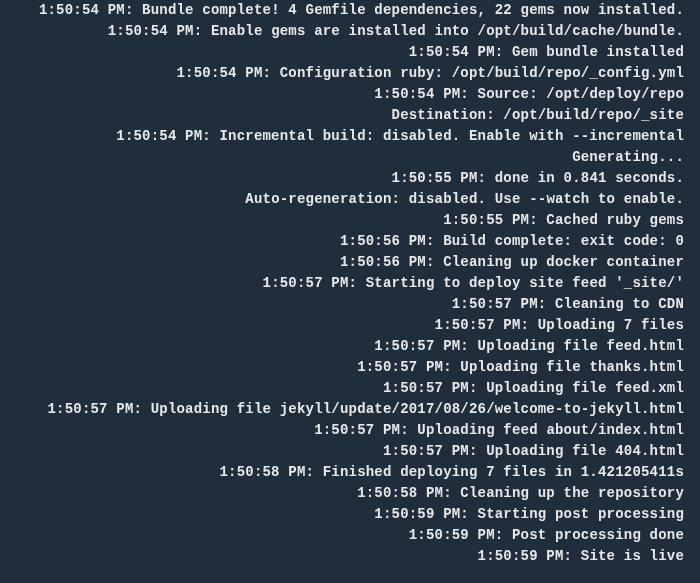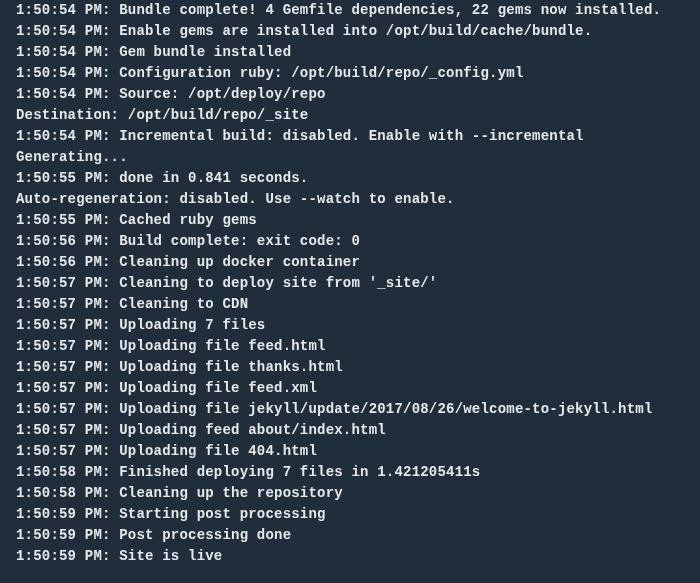--- a/index.html
+++ b/index.html
@@ -19,40 +19,41 @@
       line-height: 1.5;
     }
     .terminal {
       padding: 0 16px 16px 16px;
     }
     .log-line {
       white-space: pre-wrap;
       word-break: break-word;
       font-weight: 600;
       letter-spacing: 0.2px;
+      text-align: right;
     }
   </style>
 </head>
 <body>
 
 <div class="terminal">
   <div class="log-line">1:50:54 PM: Bundle complete! 4 Gemfile dependencies, 22 gems now installed.</div>
   <div class="log-line">1:50:54 PM: Enable gems are installed into /opt/build/cache/bundle.</div>
   <div class="log-line">1:50:54 PM: Gem bundle installed</div>
   <div class="log-line">1:50:54 PM: Configuration ruby: /opt/build/repo/_config.yml</div>
   <div class="log-line">1:50:54 PM: Source: /opt/deploy/repo</div>
   <div class="log-line">Destination: /opt/build/repo/_site</div>
   <div class="log-line">1:50:54 PM: Incremental build: disabled. Enable with --incremental</div>
   <div class="log-line">Generating...</div>
   <div class="log-line">1:50:55 PM: done in 0.841 seconds.</div>
   <div class="log-line">Auto-regeneration: disabled. Use --watch to enable.</div>
   <div class="log-line">1:50:55 PM: Cached ruby gems</div>
   <div class="log-line">1:50:56 PM: Build complete: exit code: 0</div>
   <div class="log-line">1:50:56 PM: Cleaning up docker container</div>
-  <div class="log-line">1:50:57 PM: Cleaning to deploy site from '_site/'</div>
+  <div class="log-line">1:50:57 PM: Starting to deploy site feed '_site/'</div>
   <div class="log-line">1:50:57 PM: Cleaning to CDN</div>
   <div class="log-line">1:50:57 PM: Uploading 7 files</div>
   <div class="log-line">1:50:57 PM: Uploading file feed.html</div>
   <div class="log-line">1:50:57 PM: Uploading file thanks.html</div>
   <div class="log-line">1:50:57 PM: Uploading file feed.xml</div>
   <div class="log-line">1:50:57 PM: Uploading file jekyll/update/2017/08/26/welcome-to-jekyll.html</div>
   <div class="log-line">1:50:57 PM: Uploading feed about/index.html</div>
   <div class="log-line">1:50:57 PM: Uploading file 404.html</div>
   <div class="log-line">1:50:58 PM: Finished deploying 7 files in 1.421205411s</div>
   <div class="log-line">1:50:58 PM: Cleaning up the repository</div>

